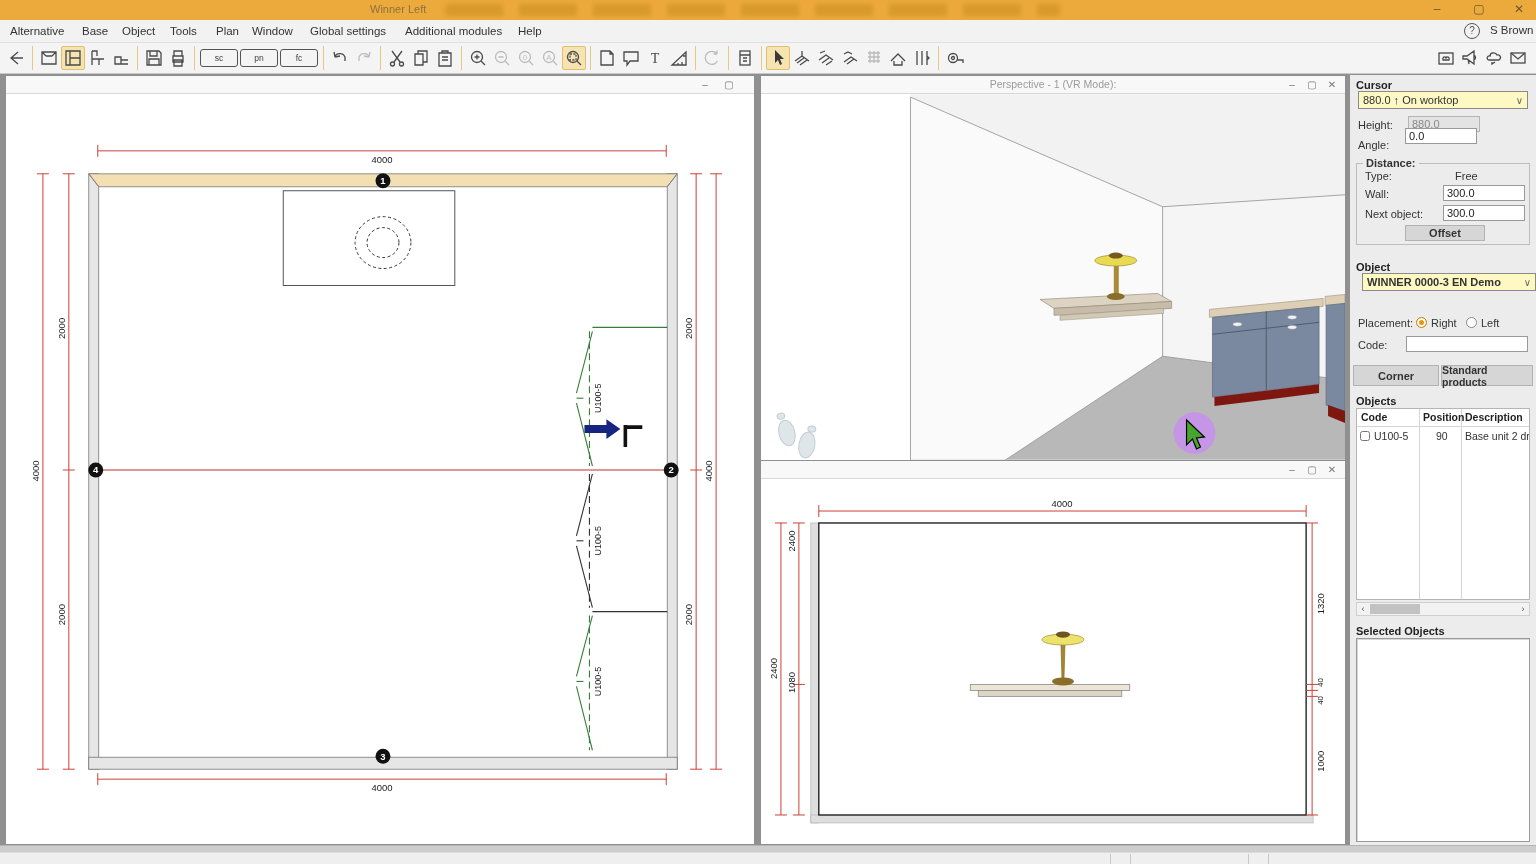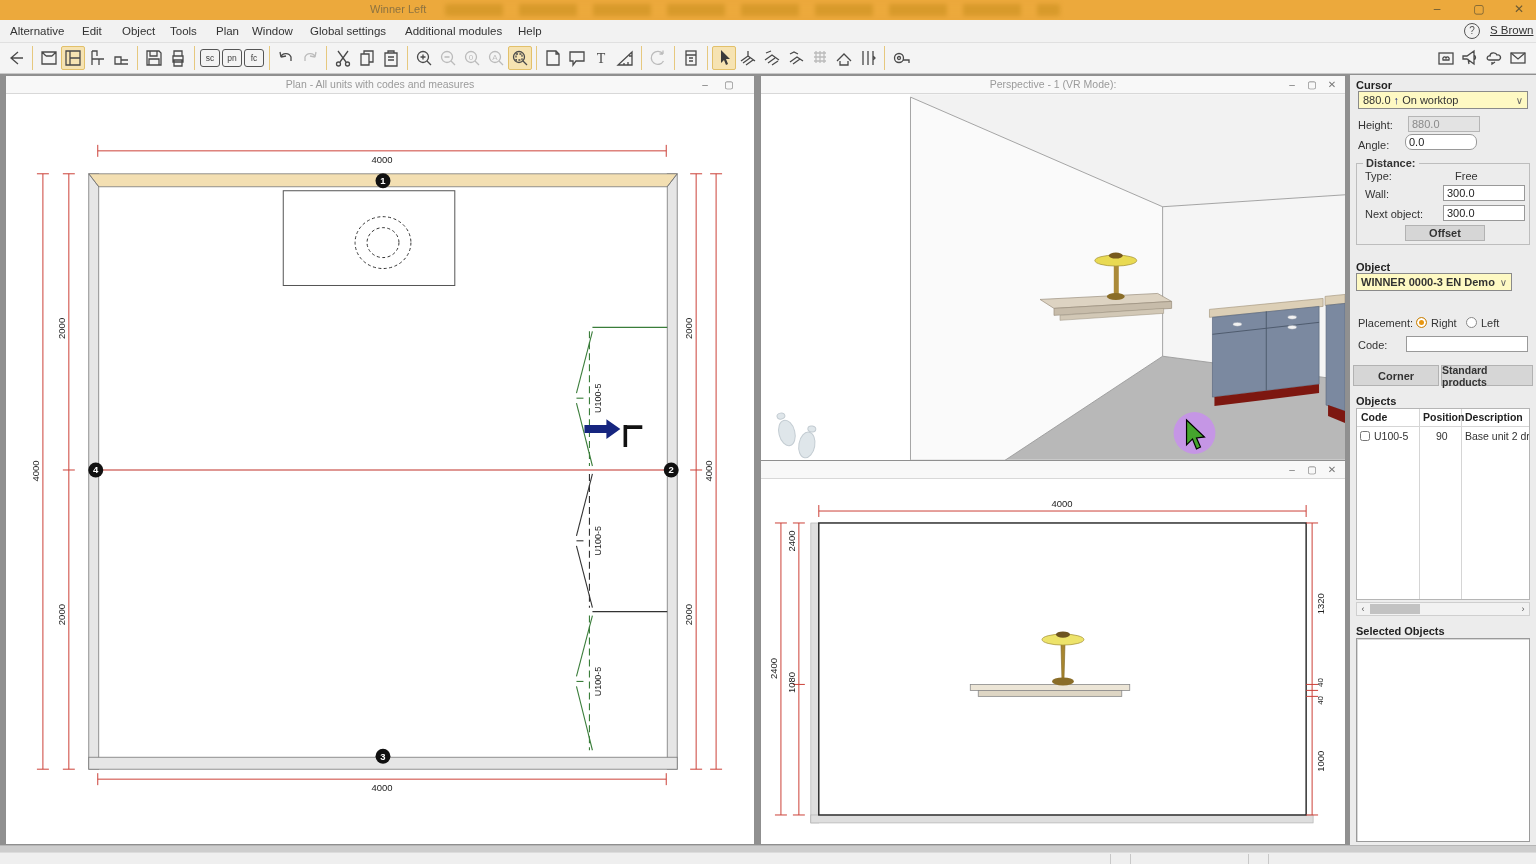--- a/index.html
+++ b/index.html
@@ -10,30 +10,30 @@
   #titlebar { left:0; top:0; width:1536px; height:20px; background:#eca93c; }
   #titlebar .t { position:absolute; left:370px; top:3px; font-size:11px; color:#8d7340; }
   #titlebar .redacted { position:absolute; left:445px; top:4px; width:615px; height:12px;
      background:repeating-linear-gradient(90deg,#d89a2b 0 58px,#eca93c 58px 74px); filter:blur(2px); border-radius:3px; }
   .winbtn { position:absolute; top:2px; width:26px; height:16px; color:#6b5a33; font-size:12px; text-align:center; line-height:15px; }
 
   #menubar { left:0; top:20px; width:1536px; height:23px; background:#f2f2f2; border-bottom:1px solid #e0e0e0; }
   .menuitem { position:absolute; top:0; height:23px; line-height:23px; font-size:11.5px; color:#333; padding:0 4px; }
   #helpcircle { position:absolute; left:1464px; top:3px; width:16px; height:16px; border:1.4px solid #555; border-radius:50%;
      font-size:10px; text-align:center; line-height:14px; color:#555; }
-  #username { position:absolute; left:1490px; top:4px; font-size:11.5px; color:#333;text-decoration:underline; }
+  #username { position:absolute; left:1490px; top:4px; font-size:11.5px; color:#333; }
 
   #toolbar { left:0; top:43px; width:1536px; height:31px; background:#f4f4f4; border-bottom:1px solid #c8c8c8;
      display:flex; align-items:center; padding-left:4px; }
   .tbi { width:24px; height:24px; display:flex; align-items:center; justify-content:center; flex:0 0 auto; border:1px solid transparent; }
   .tbi svg { width:20px; height:20px; }
   .tbi.active { background:#f6e3b2; border:1px solid #e2c06a; border-radius:2px; }
   .tbi.disabled { opacity:.33; }
   .tbsep { width:1px; height:24px; background:#e6c87e; margin:0 4px; flex:0 0 auto; }
-  .tbtext { width:20px; height:18px; border:1.4px solid #555; border-radius:3px; font-size:8.5px; color:#444;
+  .tbtext { width:38px; height:18px; border:1.4px solid #555; border-radius:3px; font-size:8.5px; color:#444;
      display:flex; align-items:center; justify-content:center; margin:0 1px; flex:0 0 auto; }
   .tb-right { margin-left:auto; display:flex; align-items:center; padding-right:6px; }
   .st { stroke:#4a4a4a; stroke-width:1.3; fill:none; }
 
   
   .mdiwin { background:#fff; border:1px solid #8f8f8f; }
   .mdititle { height:18px; background:#f8f8f8; border-bottom:1px solid #d8d8d8; position:relative; }
   .mdititle .cap { position:absolute; left:0; right:70px; top:2px; text-align:center; font-size:10.5px; color:#9a9a9a; padding-left:70px; }
   .mbtn { position:absolute; top:2px; width:18px; height:14px; color:#777; font-size:10px; text-align:center; line-height:13px; }
   #plan-window   { left:5px;   top:75px;  width:750px; height:770px; }
@@ -81,21 +81,21 @@
 <div class="abs" id="titlebar">
   <span class="t">Winner Left</span>
   <span class="redacted"></span>
   <span class="winbtn" style="left:1424px">–</span>
   <span class="winbtn" style="left:1466px">▢</span>
   <span class="winbtn" style="left:1506px">✕</span>
 </div>
 
 <div class="abs" id="menubar">
   <span class="menuitem" style="left:6px">Alternative</span>
-  <span class="menuitem" style="left:78px">Edit</span>
+  <span class="menuitem" style="left:78px">Base</span>
   <span class="menuitem" style="left:118px">Object</span>
   <span class="menuitem" style="left:166px">Tools</span>
   <span class="menuitem" style="left:212px">Plan</span>
   <span class="menuitem" style="left:248px">Window</span>
   <span class="menuitem" style="left:306px">Global settings</span>
   <span class="menuitem" style="left:401px">Additional modules</span>
   <span class="menuitem" style="left:514px">Help</span>
   <span id="helpcircle">?</span>
   <span id="username">S Brown</span>
 </div>
@@ -304,21 +304,20 @@
         <svg viewBox="0 0 20 20">
           <rect class="st" x="3" y="5" width="14" height="10"></rect>
           <path class="st" d="M3 5 L10 11 L17 5"></path>
         </svg>
       </div>
   </div>
 </div>
 
 <div class="abs mdiwin" id="plan-window">
   <div class="mdititle">
-    <span class="cap">Plan - All units with codes and measures</span>
     <span class="mbtn" style="right:40px">–</span>
     <span class="mbtn" style="right:16px">▢</span>
   </div>
   <div class="wincontent">
     <svg width="748" height="750" viewBox="0 0 750 752">
 
       <g>
         <rect x="83" y="80" width="10" height="597" fill="#e6e6e6" stroke="#777" stroke-width="0.8"></rect>
         <rect x="663" y="80" width="10" height="597" fill="#e6e6e6" stroke="#777" stroke-width="0.8"></rect>
         <rect x="83" y="665" width="590" height="12" fill="#e6e6e6" stroke="#777" stroke-width="0.8"></rect>
@@ -537,34 +536,34 @@
   <span class="sb-label" style="left:6px; top:4px">Cursor</span>
   <div class="sb-dd" style="left:8px; top:16px; width:170px">
     <span>880.0</span>
     <span style="color:#16257f; font-weight:bold">↑</span>
     <span>On worktop</span>
     <span class="chev">∨</span>
   </div>
   <span style="position:absolute; left:8px; top:44px">Height:</span>
   <input class="sb-input dis" style="left: 58px; top: 41px;" readonly="" value="880.0">
   <span style="position:absolute; left:8px; top:64px">Angle:</span>
-  <input class="sb-input" style="left: 55px; top: 59px; border-radius: 7px;" value="0.0">
+  <input class="sb-input" style="left: 55px; top: 53px;" value="0.0">
   <div class="grpbox" style="left:6px; top:88px; width:174px; height:82px">
     <span class="gcap">Distance:</span>
     <span style="position:absolute; left:8px; top:6px">Type:</span>
     <span style="position:absolute; left:98px; top:6px">Free</span>
     <span style="position:absolute; left:8px; top:24px">Wall:</span>
     <input class="sb-input" style="left: 86px; top: 21px; width: 82px;" value="300.0">
     <span style="position:absolute; left:8px; top:44px">Next object:</span>
     <input class="sb-input" style="left: 86px; top: 41px; width: 82px;" value="300.0">
     <div class="sb-btn" style="left:48px; top:61px; width:80px; height:16px">Offset</div>
   </div>
 
   <span class="sb-label" style="left:6px; top:186px">Object</span>
-  <div class="sb-dd" style="left:6px; top:198px; width:156px; font-weight:bold">
+  <div class="sb-dd" style="left:12px; top:198px; width:174px; font-weight:bold">
     <span>WINNER 0000-3 EN Demo</span>
     <span class="chev" style="font-weight:normal">∨</span>
   </div>
   <span style="position:absolute; left:8px; top:242px">Placement:</span>
   <span class="radio on" style="position:absolute; left:66px; top:242px"></span>
   <span style="position:absolute; left:81px; top:242px">Right</span>
   <span class="radio" style="position:absolute; left:116px; top:242px"></span>
   <span style="position:absolute; left:131px; top:242px">Left</span>
   <span style="position:absolute; left:8px; top:264px">Code:</span>
   <input class="sb-input" style="left: 56px; top: 261px; width: 122px;">

